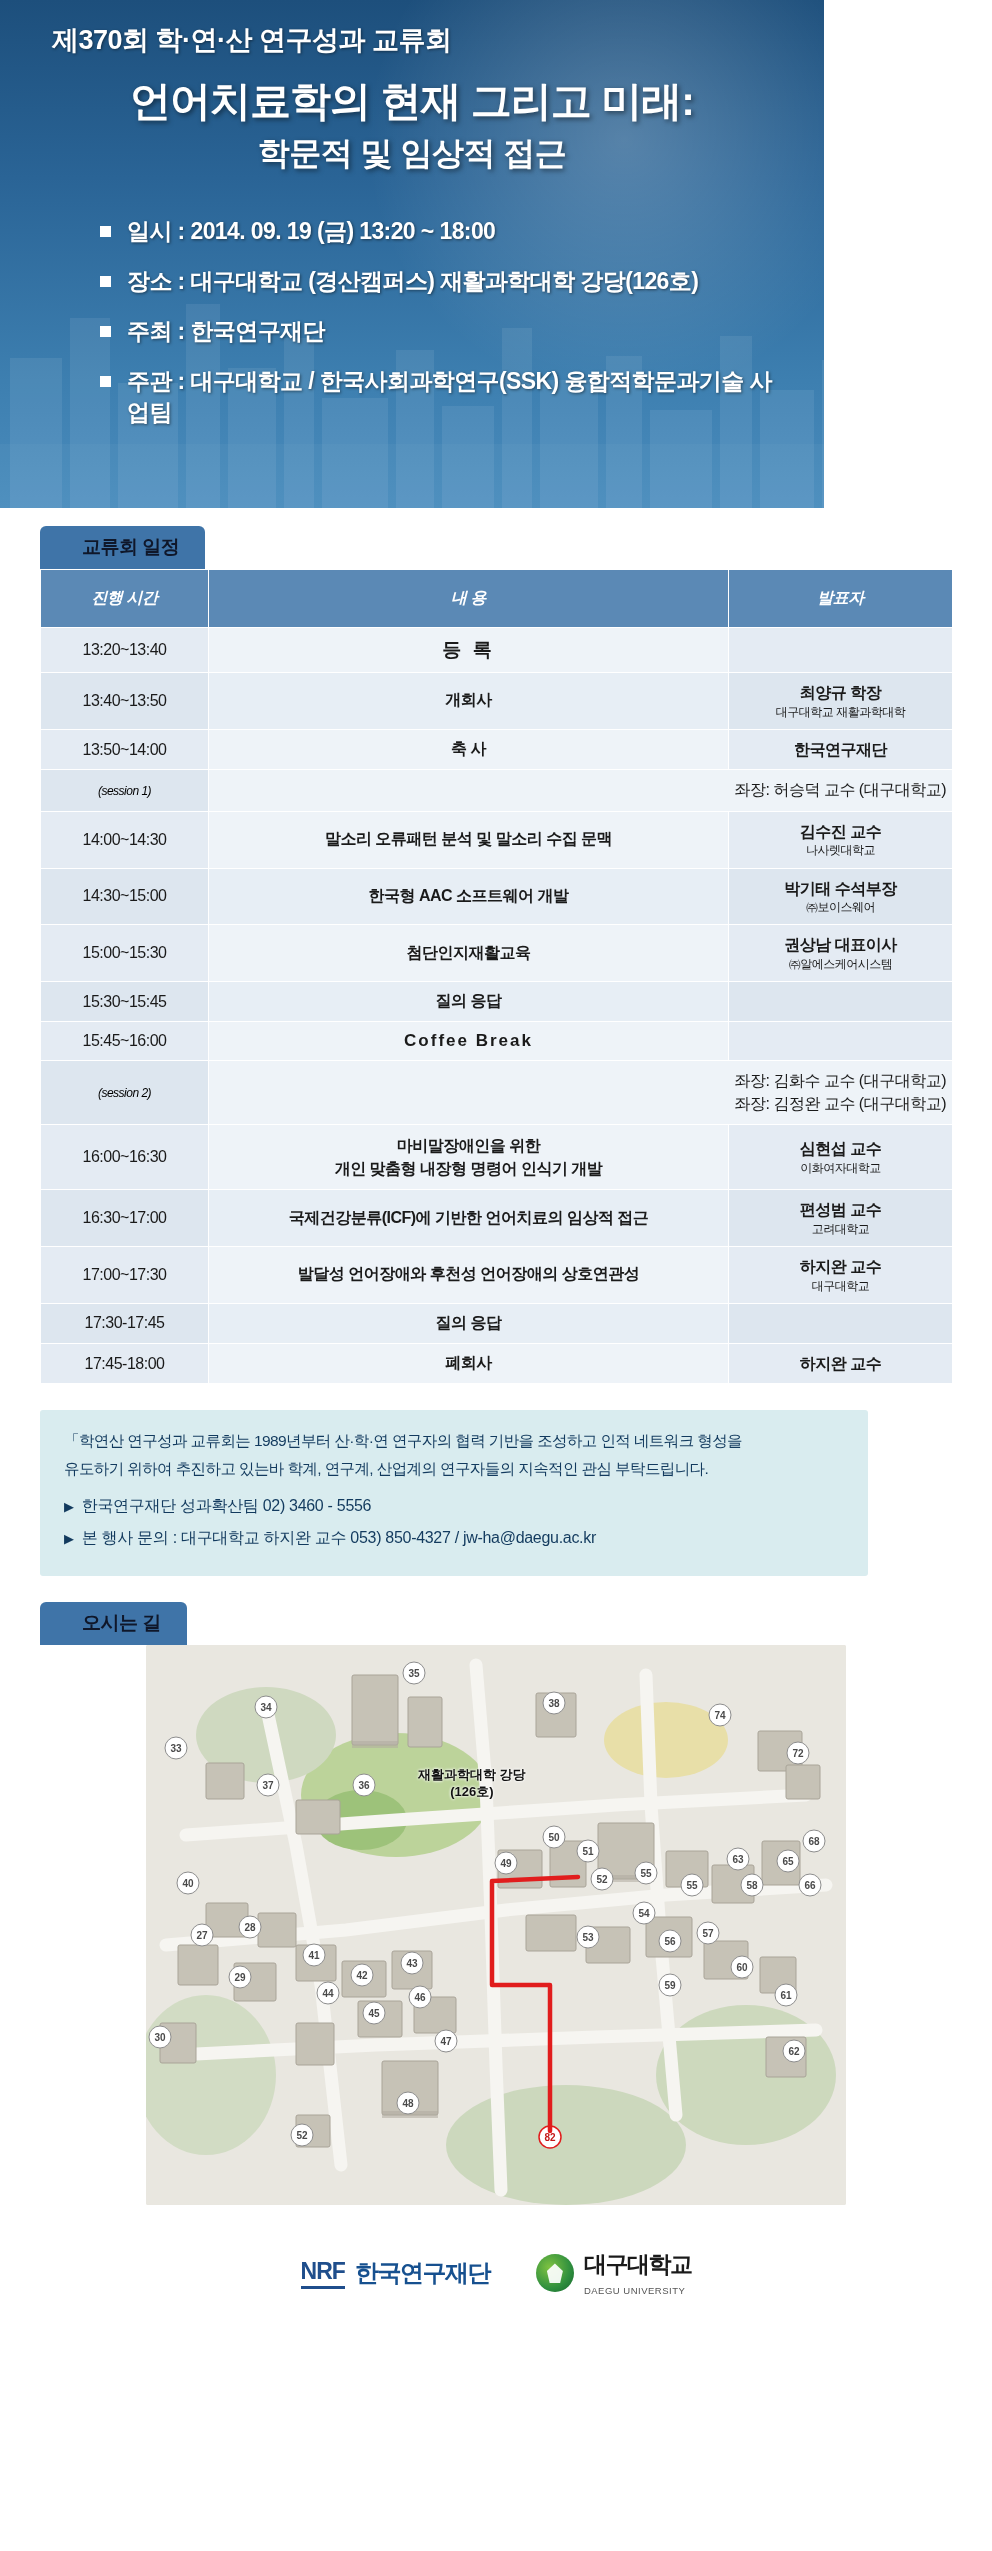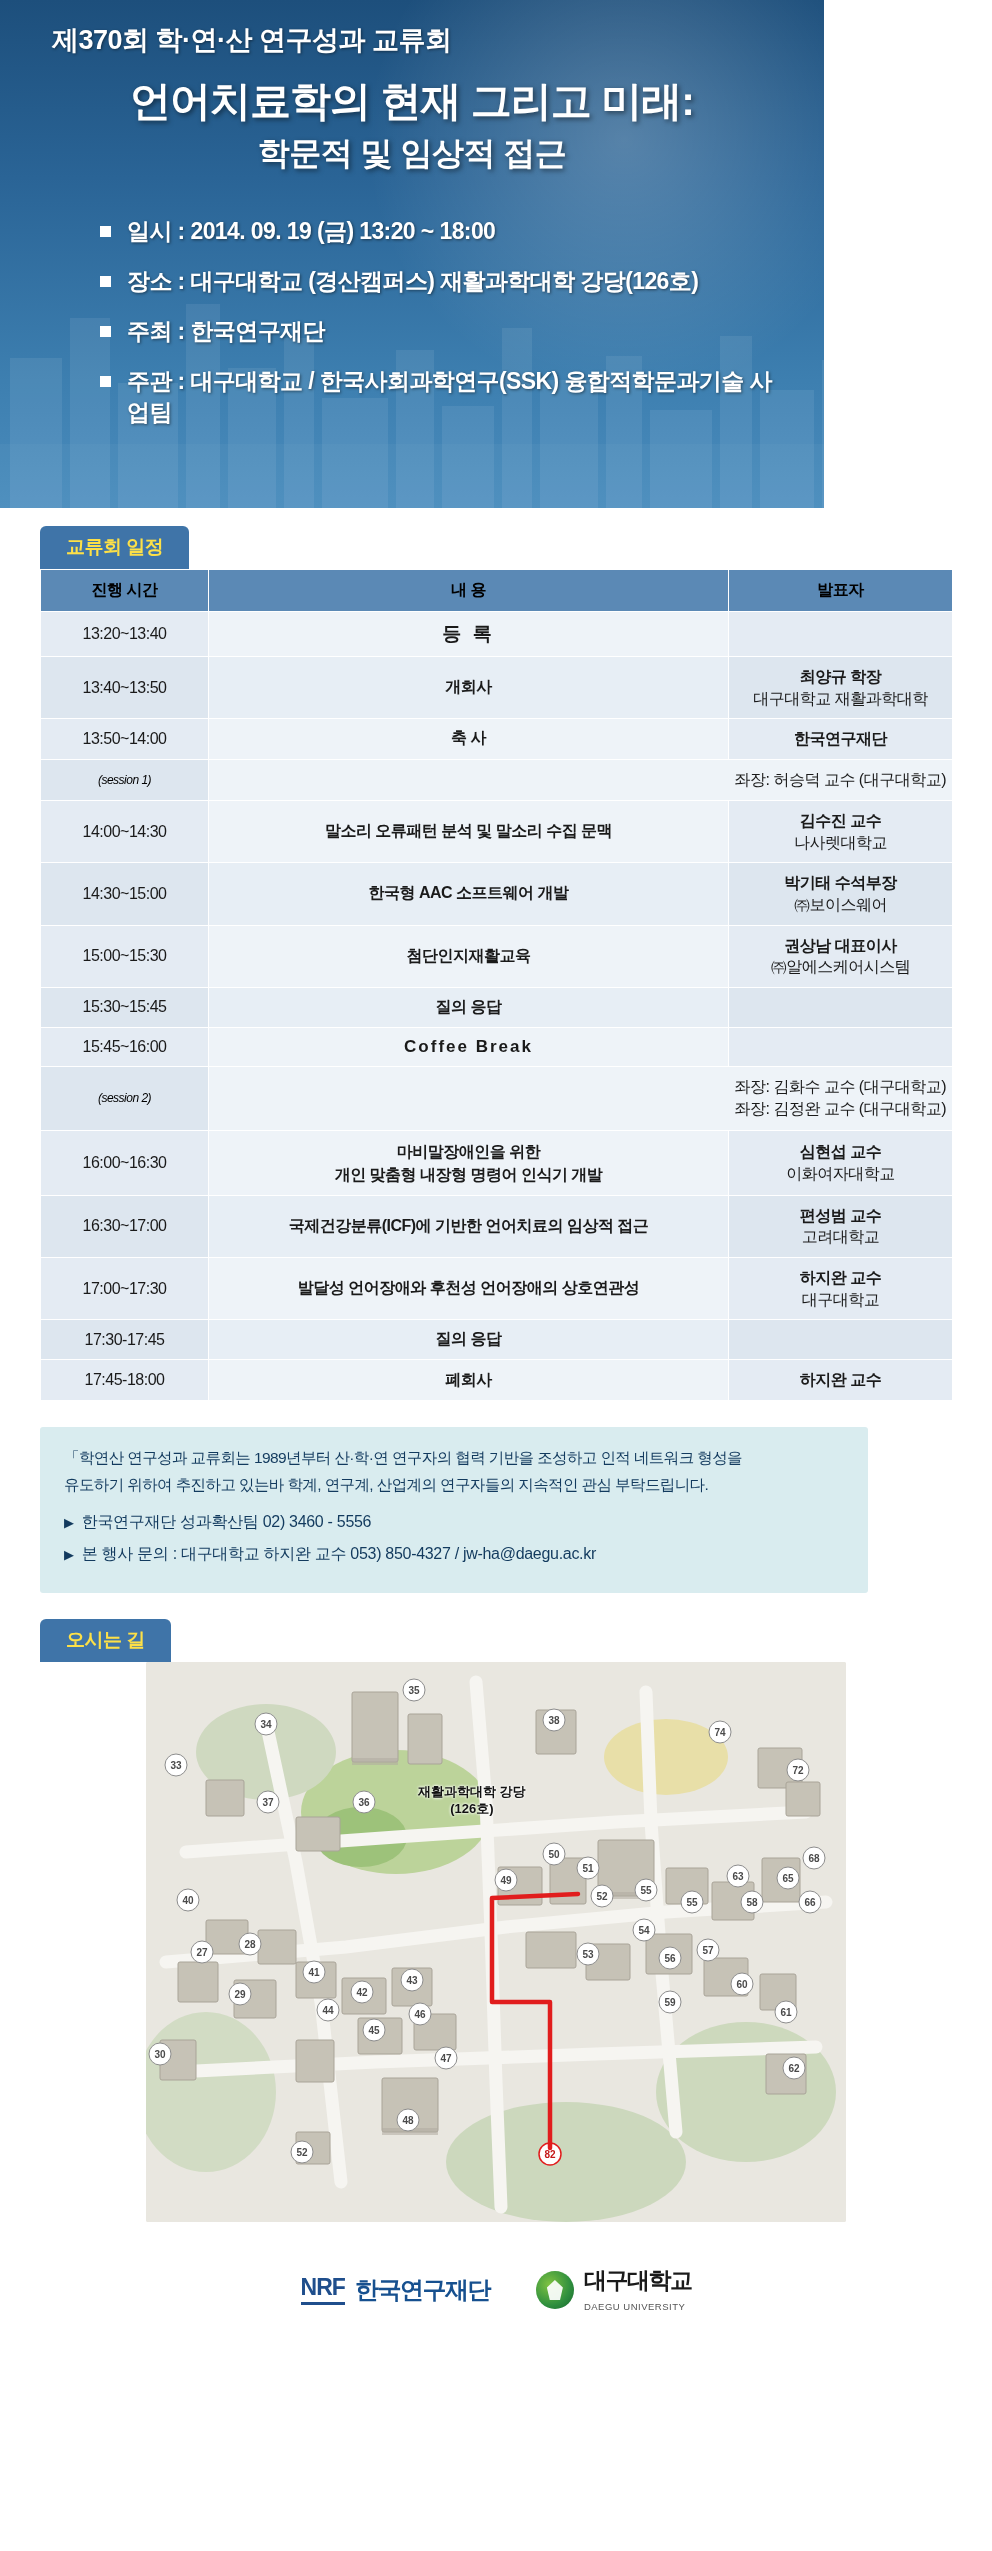--- a/index.html
+++ b/index.html
@@ -89,47 +89,48 @@
     width: 11px; height: 11px;
     background: #ffffff;
     margin: 10px 16px 0 0;
     flex: 0 0 auto;
   }
 
   
   .tab-label {
     display: inline-block;
     background: #3f74a8;
-    color: #fde047;
+    color: #0f172a;
     font-size: 19px;
     font-weight: bold;
     letter-spacing: -0.5px;
-    padding: 8px 26px 9px 26px;
+    padding: 8px 26px 9px 42px;
     border-radius: 6px 6px 0 0;
     margin-left: 40px;
     text-align: right;
   }
 
   .section-schedule { padding-top: 18px; }
 
   
   table.schedule {
     width: 912px;
     margin: 0 40px;
     border-collapse: collapse;
     table-layout: fixed;
   }
   table.schedule th {
     background: #5b89b5;
-    color: #000000;
+    color: #ffffff;
     font-size: 16px;
     font-weight: bold;
     letter-spacing: -0.5px;
-    padding: 10px 0;
+    padding: 18px 0;
     border: 1px solid #ffffff;
+    font-style: italic;
   }
   table.schedule td {
     border: 1px solid #ffffff;
     padding: 9px 6px;
     font-size: 16px;
     letter-spacing: -0.5px;
     color: #1a1a1a;
     vertical-align: middle;
   }
   .col-time { width: 168px; }
@@ -164,21 +165,21 @@
     padding-right: 22px;
     font-size: 14px;
     line-height: 1.4;
   }
   td.time.session {
     font-size: 12px;
     color: #000000;
     font-style: italic;
   }
   .spk-name { font-weight: bold; display: block; }
-  .spk-org { display: block; font-size: 16px; }
+  .spk-org { display: block; font-size: 12px; }
   .two-line { line-height: 1.35; }
 
   
   .notice {
     margin: 26px 40px 0 40px;
     width: 828px;
     background: #d9ecef;
     border-radius: 3px;
     padding: 18px 24px 20px 24px;
     font-size: 15.5px;

